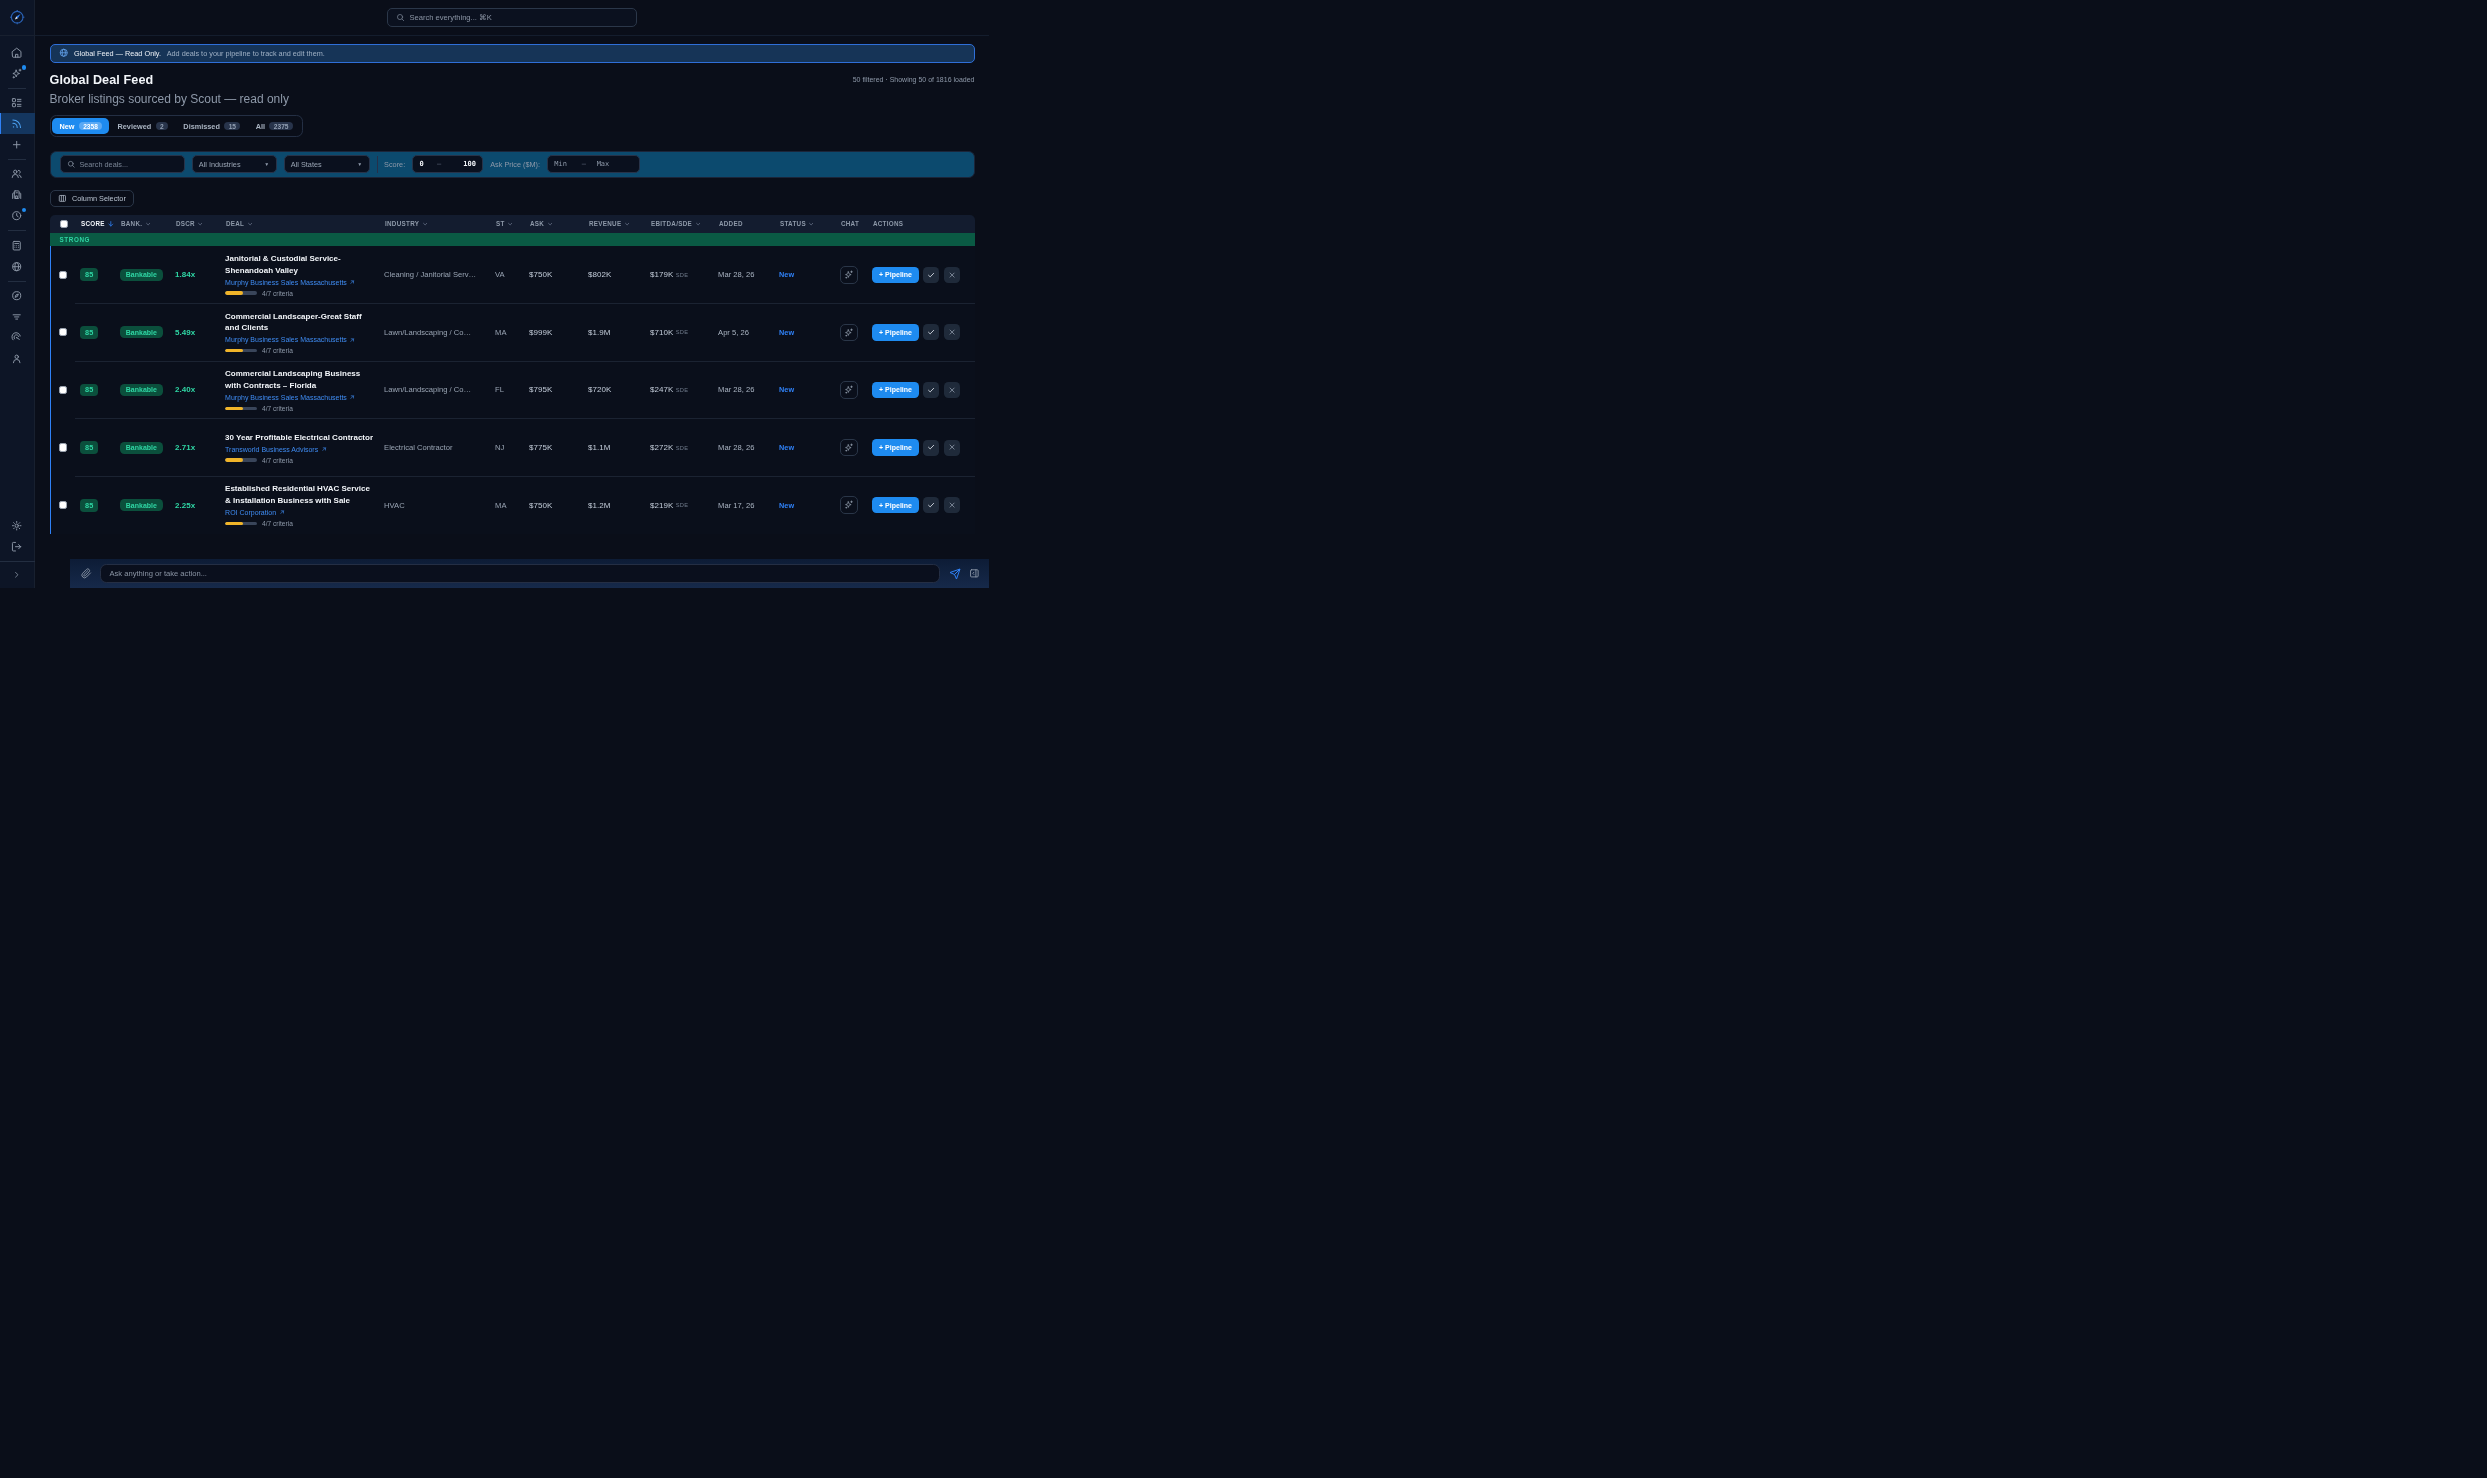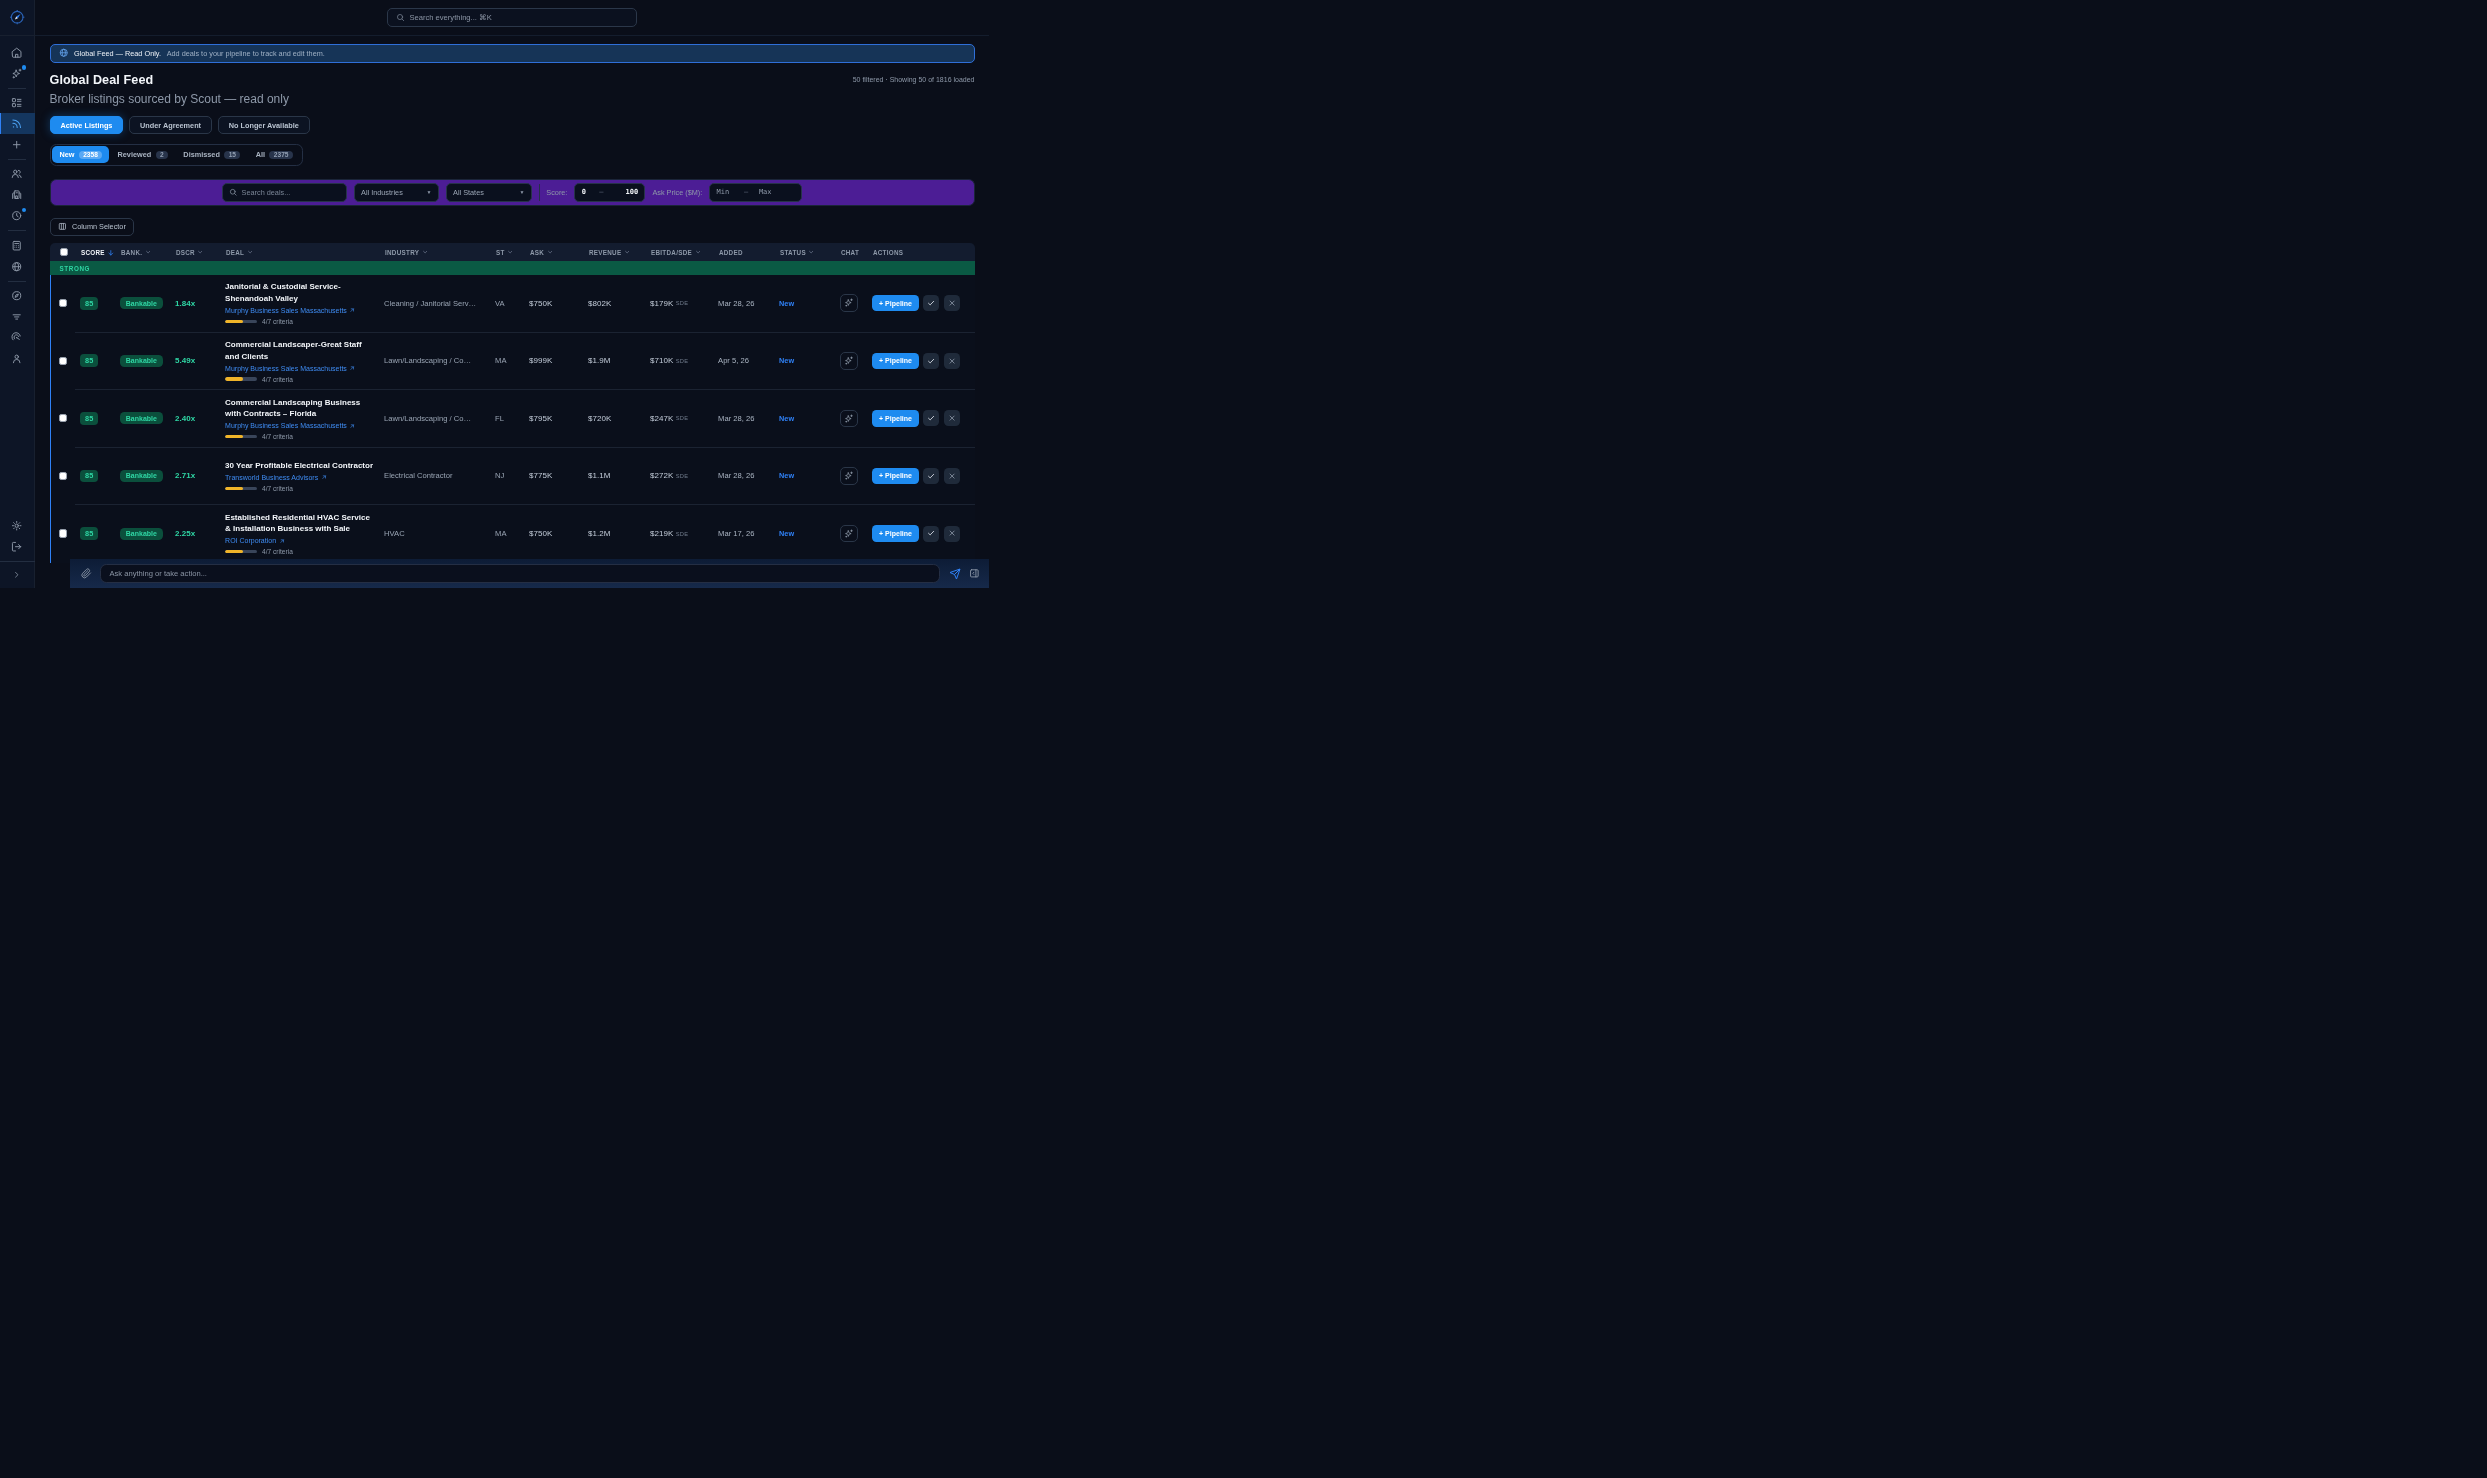--- a/index.html
+++ b/index.html
@@ -45,21 +45,21 @@
   .tabs { margin-top:10.7px; display:flex; gap:5.7px; }
   .tab { height:17.7px; padding:0 10px; border-radius:5px; font-size:7.3px; font-weight:600; color:#b9c3d0; border:0.6px solid #2a3648; background:#0c1322; }
   .tab.active { background:#1e8bf0; border-color:#1e8bf0; color:#fff; box-shadow:0 0 10px rgba(30,139,240,.35); }
 
   .subtabs { margin-top:9.5px; display:inline-flex; gap:1.3px; padding:1.9px; border:0.6px solid #242f44; border-radius:6.3px; }
   .subtab { height:16.4px; padding:0 7px; border-radius:5px; display:flex; align-items:center; gap:4.4px; font-size:7.3px; color:#aab4c2; font-weight:600; }
   .subtab .subtab-count { background:#28344b; color:#93a0b3; border-radius:4.4px; padding:0.6px 4.4px; font-size:6.6px; font-weight:700; }
   .subtab.active { background:#1e8bf0; color:#fff; }
   .subtab.active .subtab-count { background:#5aa9f5; color:#fff; }
 
-  .filterbar { margin-top:13.2px; background:#4c1d95; border:0.6px solid #1b2539; border-radius:6.3px; height:27px; display:flex; align-items:center; gap:7px; padding:0 17px;justify-content:center; }
+  .filterbar { margin-top:13.2px; background:#0c4a6e; border:0.6px solid #1b2539; border-radius:6.3px; height:27px; display:flex; align-items:center; gap:7px; padding:0 9px; }
   .f-input { height:18.3px; background:#0a101e; border:0.6px solid #273349; border-radius:5px; display:flex; align-items:center; gap:4.4px; padding:0 6.3px; font-size:7.3px; color:#8e99a9; }
   .f-search { width:125px; }
   .f-search input { flex:1; background:transparent; border:none; font-size:7.3px; color:#b9c3d0; }
   .f-search input::placeholder { color:#7a8596; }
   .f-select { justify-content:space-between; color:#9aa5b4; }
   .f-select .caret { font-size:5px; color:#8e99a9; }
   .f-industries { width:85px; } .f-states { width:86px; }
   .f-divider { width:0.6px; height:17px; background:#26304a; }
   .f-label { font-size:7.3px; color:#8e99a9; }
   .range-box { font-family:"DejaVu Sans Mono", monospace; font-size:7px; }
@@ -322,25 +322,20 @@
       <b>Global Feed — Read Only.</b>
       <span class="msg">Add deals to your pipeline to track and edit them.</span>
     </div>
 
     <div class="header-row">
       <h1 class="page-title">Global Deal Feed</h1>
       <span class="stats">50 filtered · Showing 50 of 1816 loaded</span>
     </div>
     <div class="subtitle">Broker listings sourced by Scout — read only</div>
 
-    <div class="tabs">
-        <button class="tab active"><span>Active Listings</span></button>
-        <button class="tab"><span>Under Agreement</span></button>
-        <button class="tab"><span>No Longer Available</span></button>
-      </div>
 
     <div>
       <div class="subtabs">
           <button class="subtab active">
     <span>New</span>
     <span class="subtab-count">2358</span>
   </button>
           <button class="subtab">
     <span>Reviewed</span>
     <span class="subtab-count">2</span>

